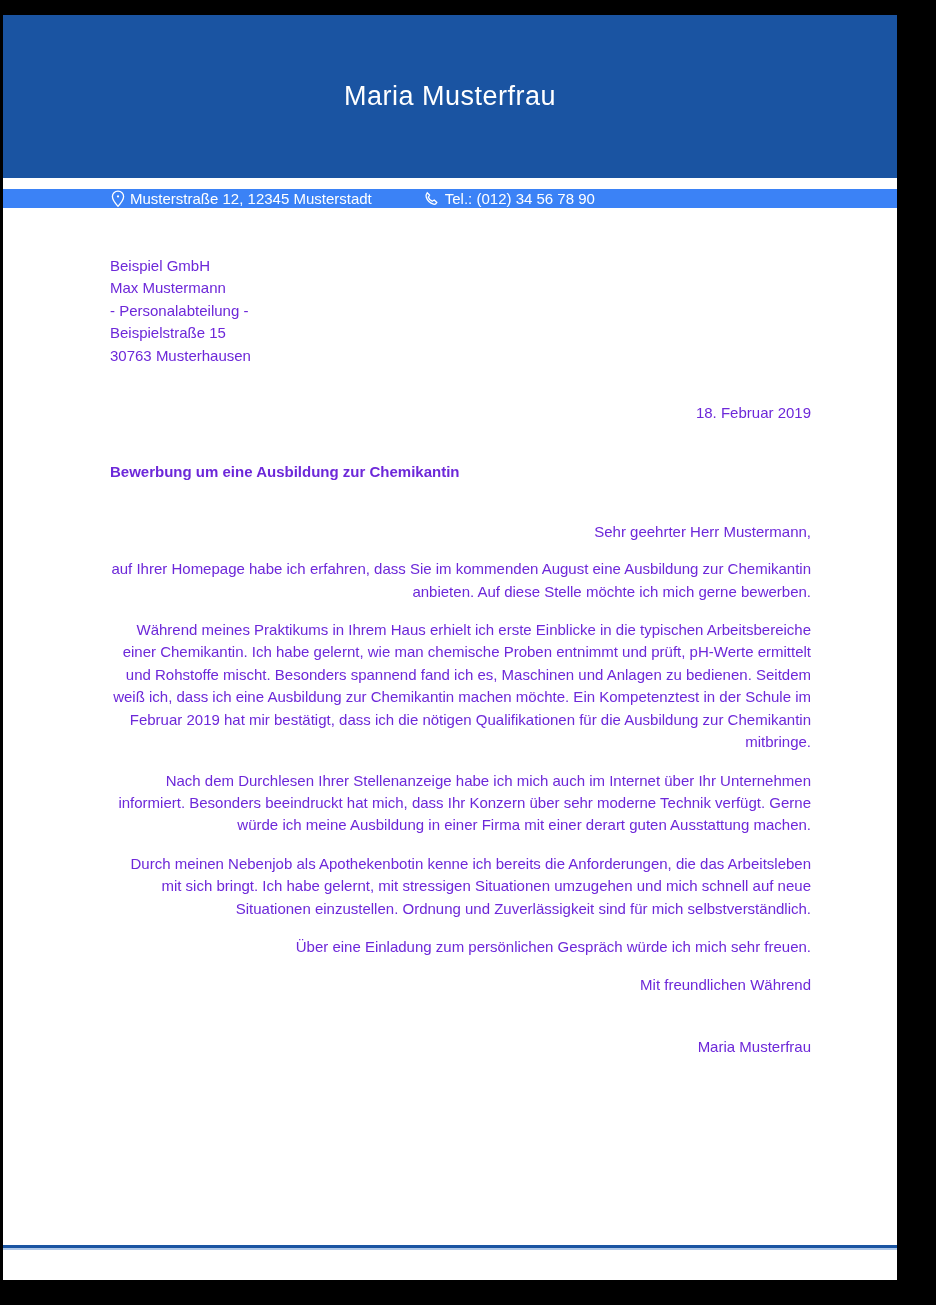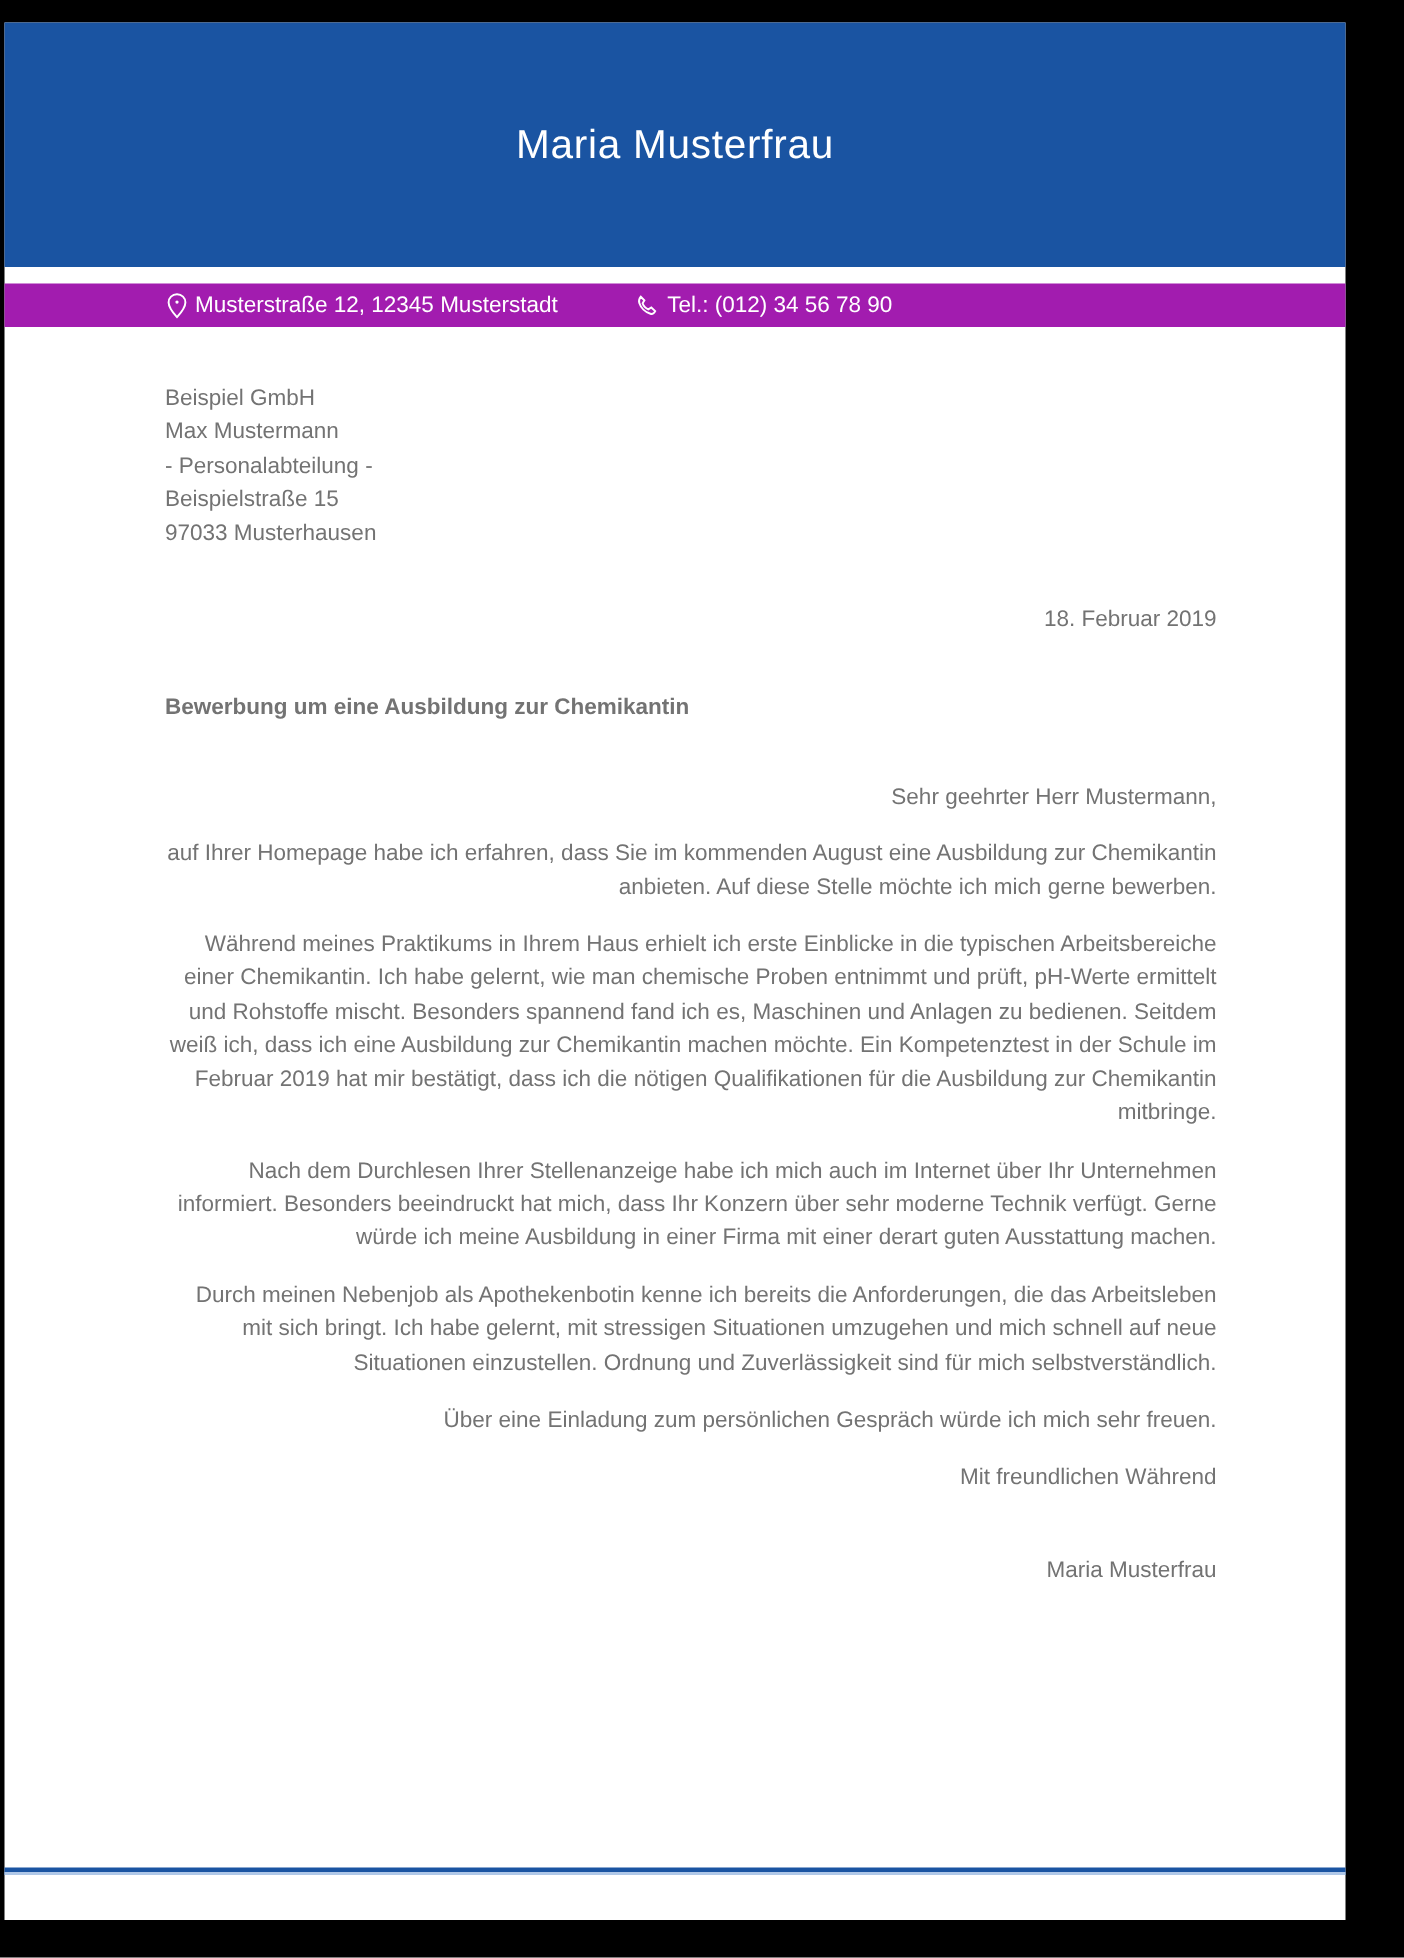--- a/index.html
+++ b/index.html
@@ -31,22 +31,22 @@
   }
   .header h1 {
     margin: 0;
     color: #ffffff;
     font-size: 27px;
     font-weight: 400;
     letter-spacing: 0.5px;
   }
   .contactbar {
     margin-top: 11px;
-    height: 29px;
-    background: #a21caf;
+    height: 19px;
+    background: #3b82f6;
     color: #ffffff;
     display: flex;
     align-items: center;
     font-size: 15px;
   }
   .contact-item {
     display: inline-flex;
     align-items: center;
     gap: 5px;
     white-space: nowrap;
@@ -54,21 +54,21 @@
   .contact-item.address { margin-left: 108px; }
   .contact-item.phone   { margin-left: 52px; }
   .contact-item svg { display: block; }
   .content {
     position: absolute;
     left: 107px;
     top: 240px;
     width: 701px;
     font-size: 15px;
     line-height: 22.4px;
-    color: #737373;
+    color: #6d28d9;
   }
   .content p { margin: 16px 0 0 0; text-align: right; }
   .recipient div { margin: 0; }
   .date {
     margin-top: 35px;
     text-align: right;
   }
   .subject {
     margin-top: 37px;
     font-weight: bold;
@@ -115,21 +115,21 @@
     </span>
   </div>
 
   <div class="content">
 
     <div class="recipient">
       <div>Beispiel GmbH</div>
       <div>Max Mustermann</div>
       <div>- Personalabteilung -</div>
       <div>Beispielstraße 15</div>
-      <div>97033 Musterhausen</div>
+      <div>30763 Musterhausen</div>
     </div>
 
     <div class="date">18. Februar 2019</div>
 
     <div class="subject">Bewerbung um eine Ausbildung zur Chemikantin</div>
 
     <p class="salutation">Sehr geehrter Herr Mustermann,</p>
 
     <p class="p-first">auf Ihrer Homepage habe ich erfahren, dass Sie im kommenden August eine Ausbildung zur Chemikantin anbieten. Auf diese Stelle möchte ich mich gerne bewerben.</p>
     <p>Während meines Praktikums in Ihrem Haus erhielt ich erste Einblicke in die typischen Arbeitsbereiche einer Chemikantin. Ich habe gelernt, wie man chemische Proben entnimmt und prüft, pH-Werte ermittelt und Rohstoffe mischt. Besonders spannend fand ich es, Maschinen und Anlagen zu bedienen. Seitdem weiß ich, dass ich eine Ausbildung zur Chemikantin machen möchte. Ein Kompetenztest in der Schule im Februar 2019 hat mir bestätigt, dass ich die nötigen Qualifikationen für die Ausbildung zur Chemikantin mitbringe.</p>

